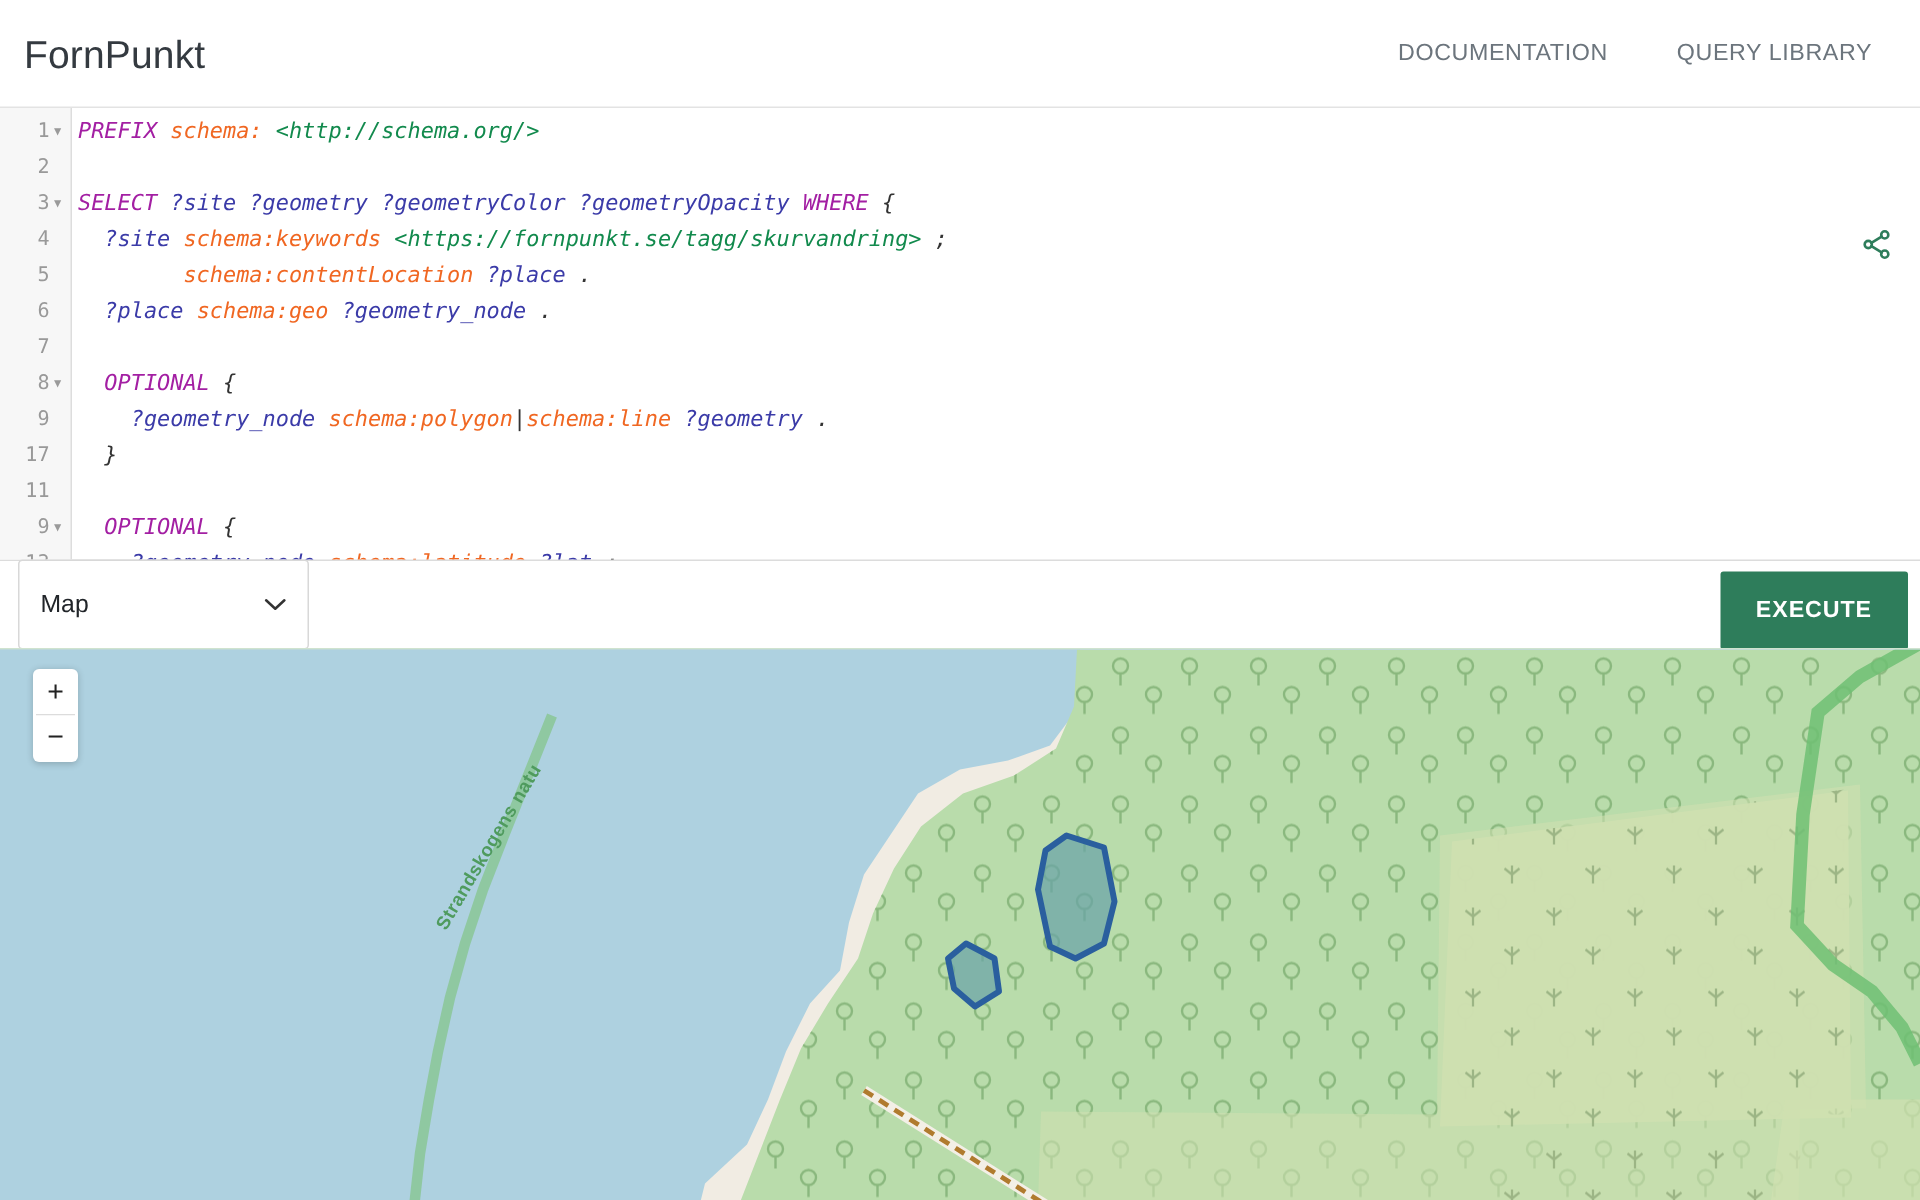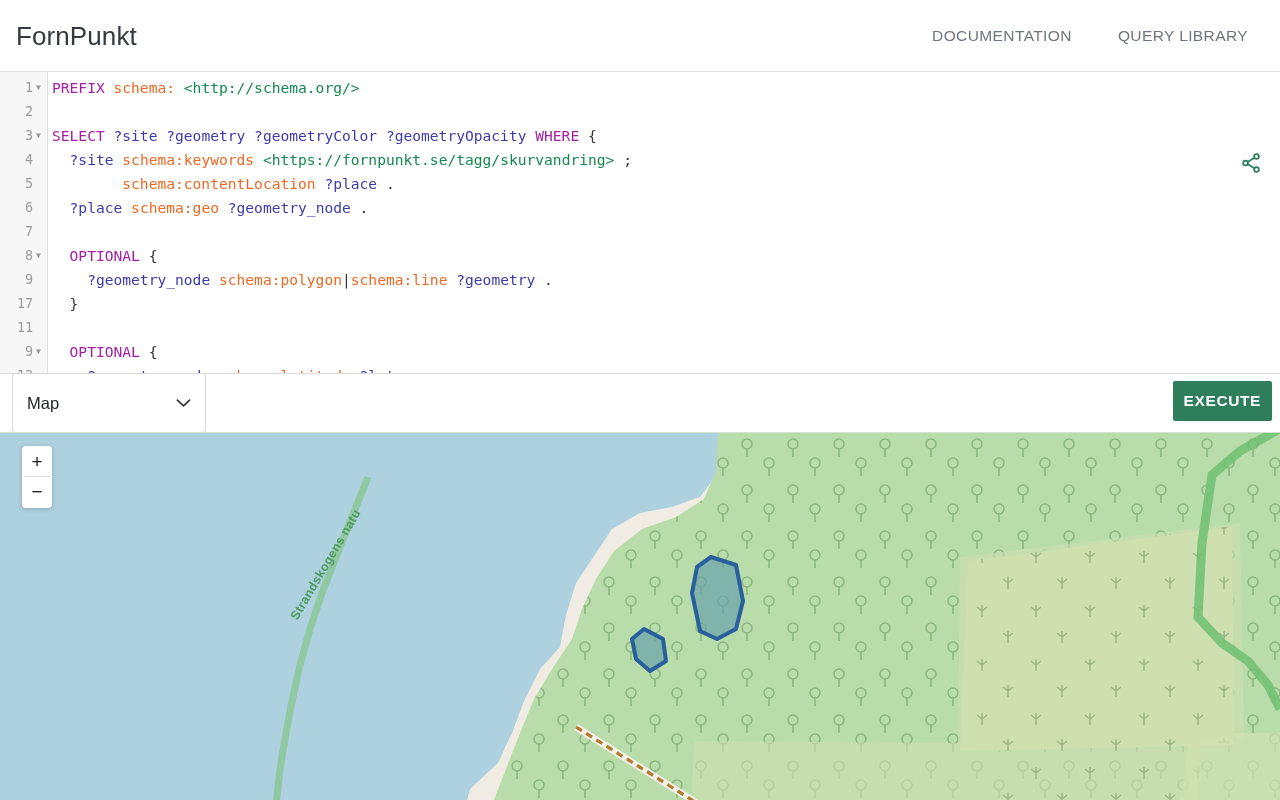--- a/index.html
+++ b/index.html
@@ -84,21 +84,21 @@
     line-height: 1;
   }
   .fold.empty { visibility: hidden; }
   .code {
     flex: 1 1 auto;
     padding-top: 4px;
     padding-left: 4px;
     white-space: pre;
     color: #2b2b2b;
   }
-  .code-row { height: 24px; }
+  .code-row { height: 24px; font-style: italic; }
   .tok-kw   { color: #a31fa3; }
   .tok-var  { color: #3b3ba8; }
   .tok-pre  { color: #f06722; }
   .tok-uri  { color: #128a4d; }
   .tok-pun  { color: #333333; }
   .share-btn {
     position: absolute;
     right: 14px;
     top: 76px;
     width: 30px; height: 30px;
@@ -134,22 +134,22 @@
   .select .chev {
     color: #333;
     font-size: 13px;
     margin-left: 16px;
     line-height: 1;
   }
   .execute {
     position: absolute;
     right: 8px;
     top: 7px;
-    height: 40px;
-    padding: 0 11px;
+    height: 52px;
+    padding: 0 24px;
     background: #2e7d5b;
     color: #fff;
     border: none;
     border-radius: 2px;
     font-size: 15.5px;
     font-weight: bold;
     letter-spacing: .6px;
     font-family: "Liberation Sans", sans-serif;
     cursor: pointer;
   }

